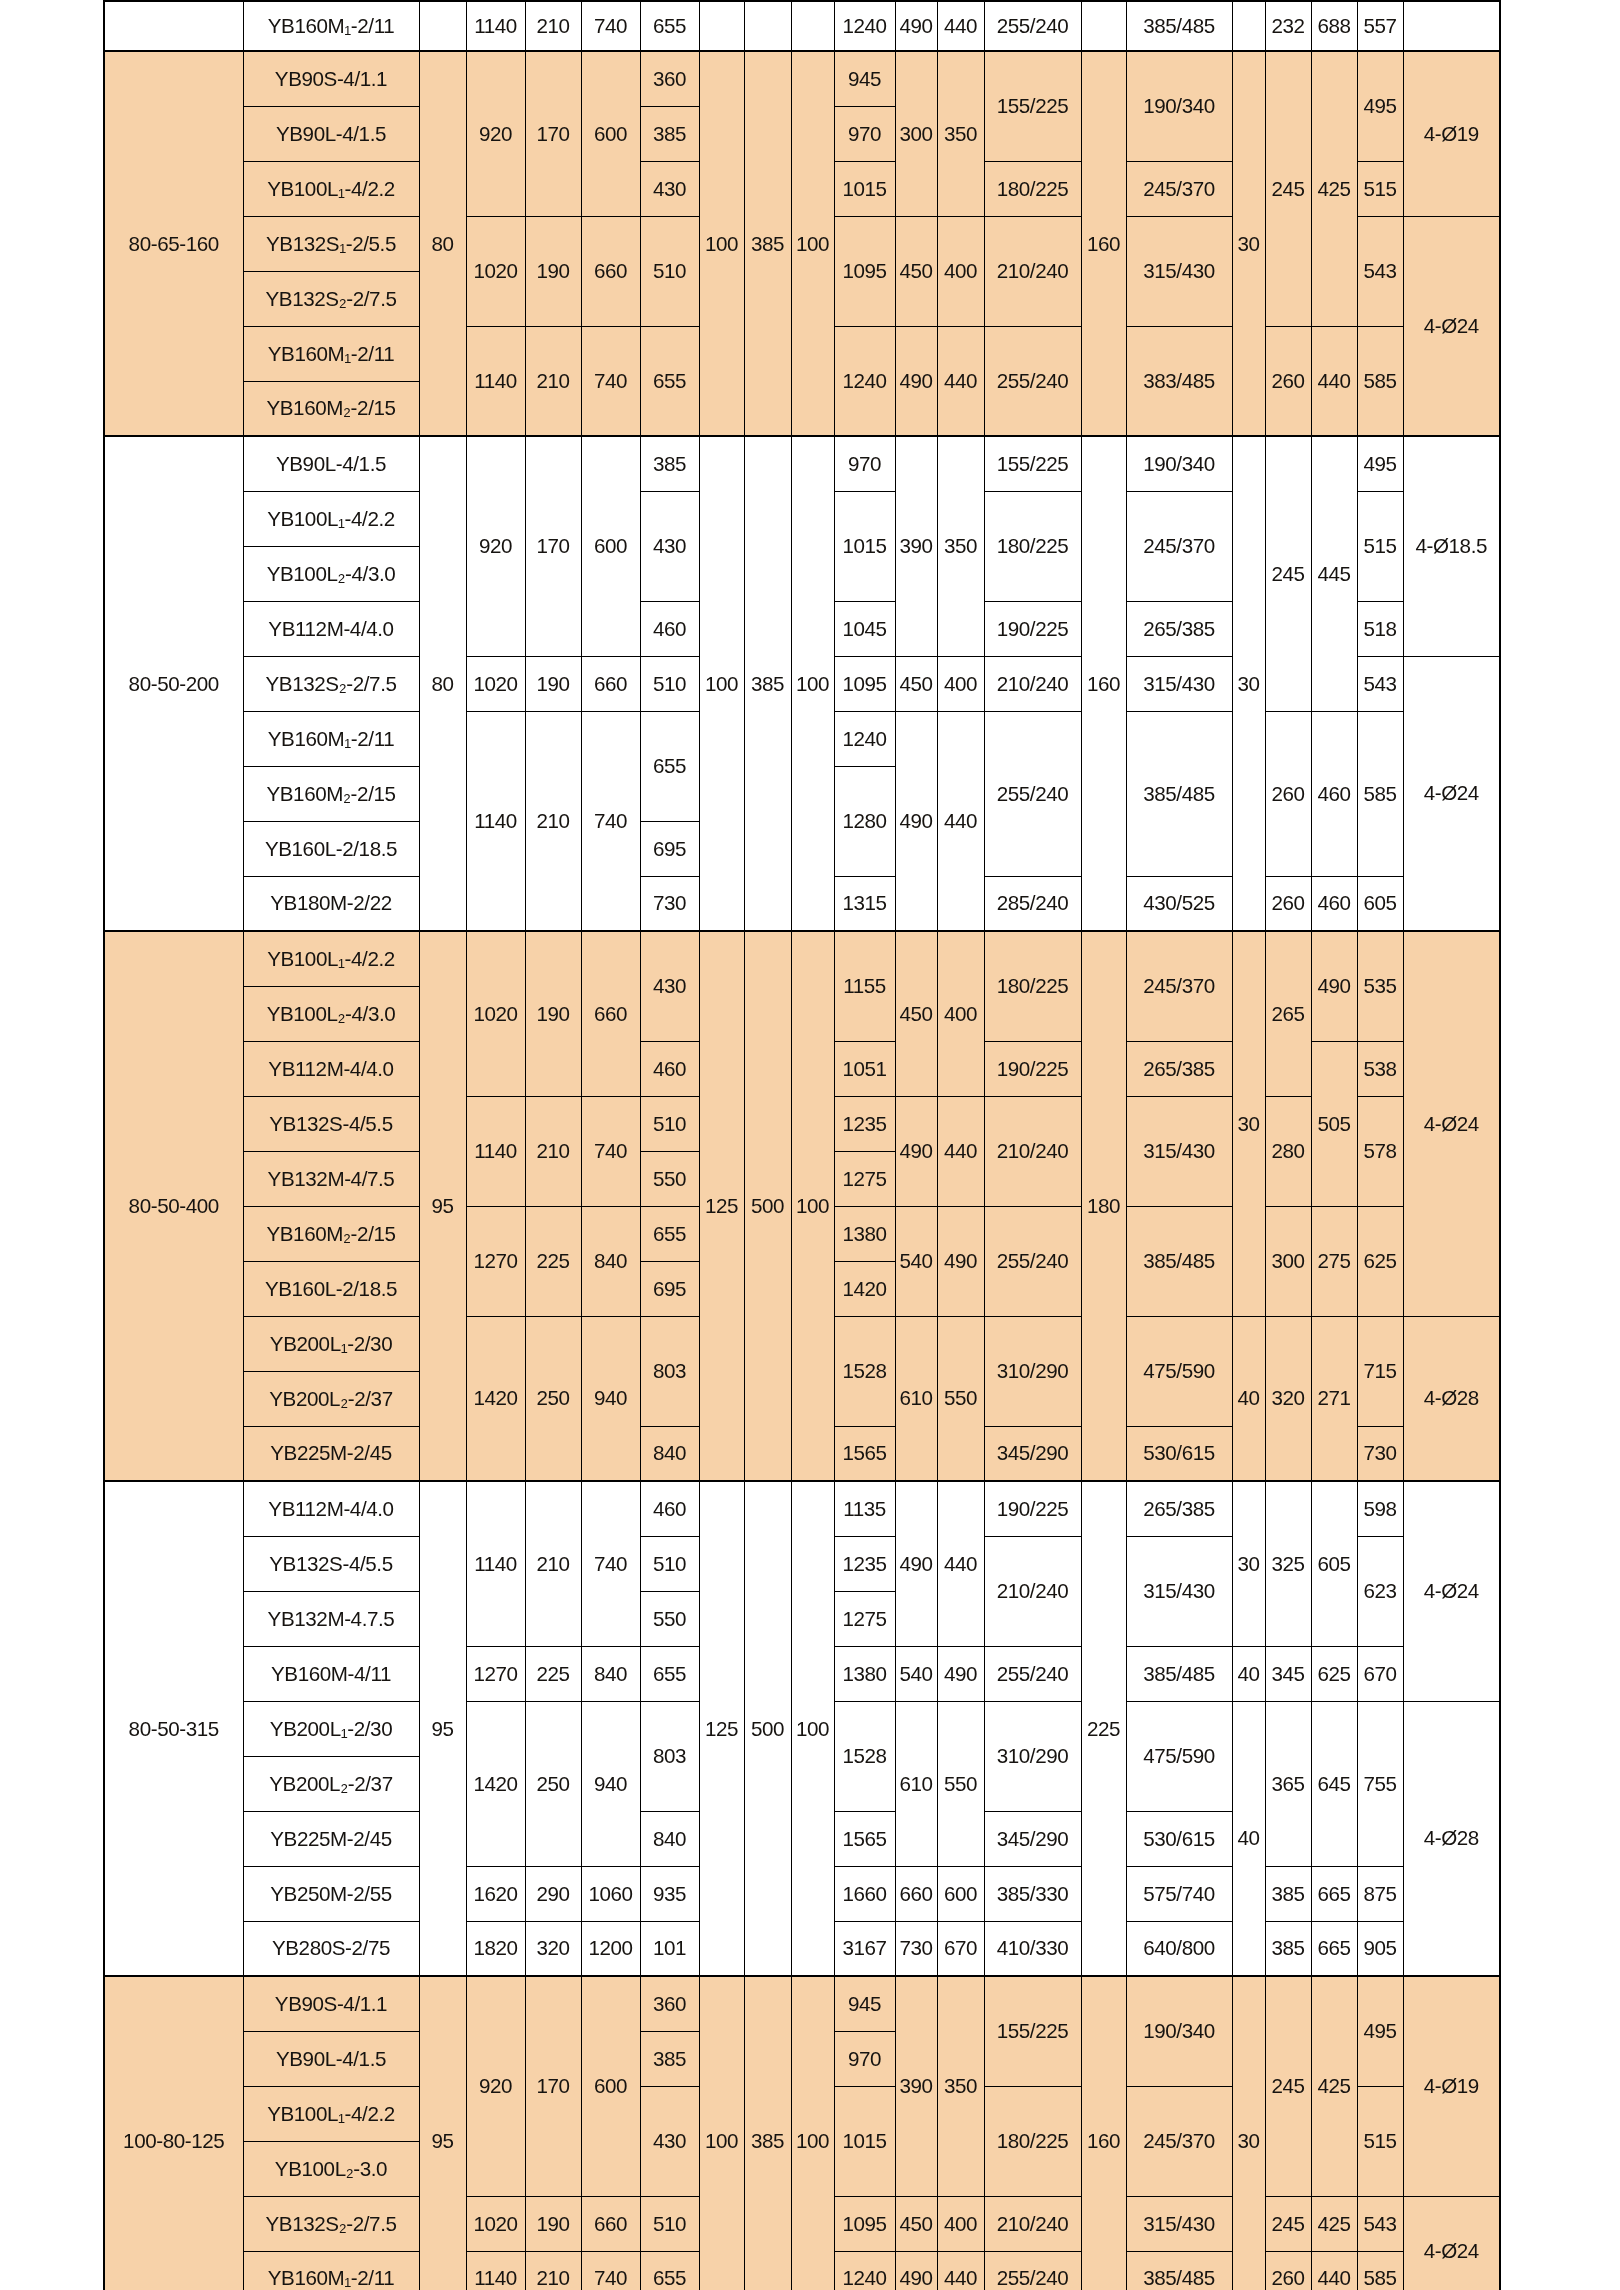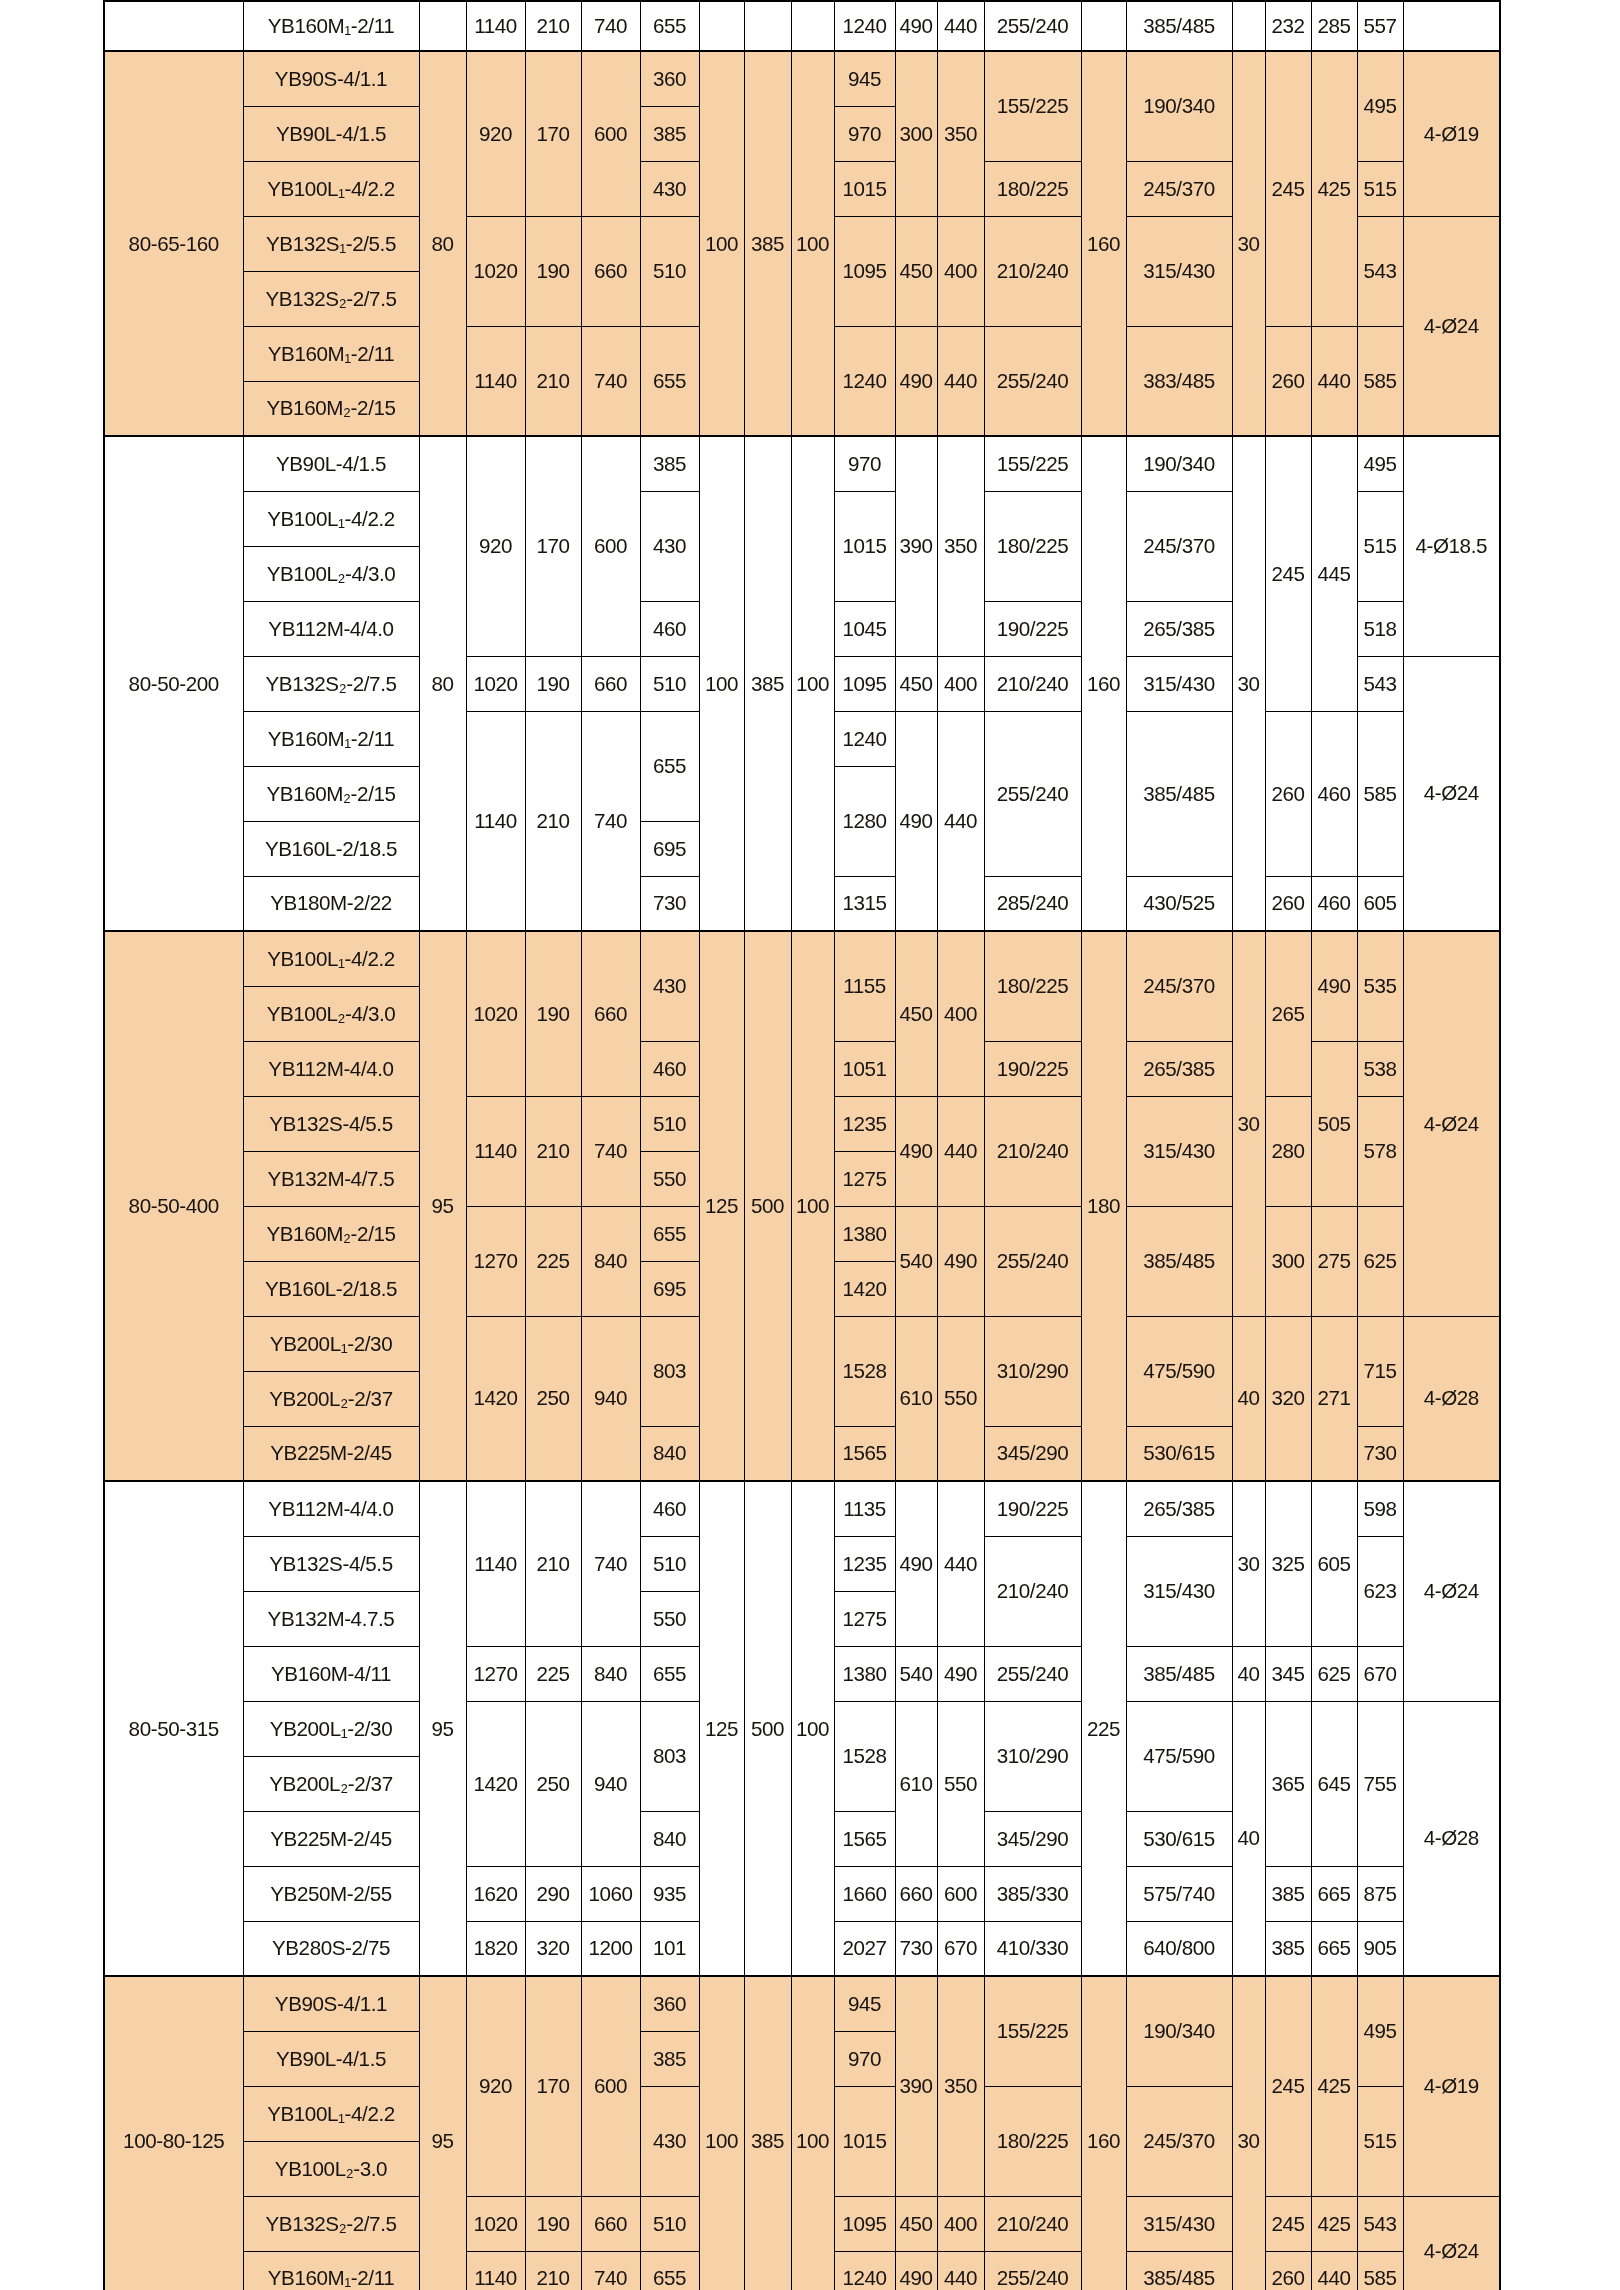--- a/index.html
+++ b/index.html
@@ -62,21 +62,21 @@
           <td></td>
           <td></td>
           <td>1240</td>
           <td>490</td>
           <td>440</td>
           <td>255/240</td>
           <td></td>
           <td>385/485</td>
           <td></td>
           <td>232</td>
-          <td>285</td>
+          <td>688</td>
           <td>557</td>
           <td></td>
         </tr>
         <tr class="o gs">
           <td rowspan="7">80-65-160</td>
           <td>YB90S-4/1.1</td>
           <td rowspan="7">80</td>
           <td rowspan="3">920</td>
           <td rowspan="3">170</td>
           <td rowspan="3">600</td>
@@ -428,21 +428,21 @@
           <td>385</td>
           <td>665</td>
           <td>875</td>
         </tr>
         <tr class="w">
           <td>YB280S-2/75</td>
           <td>1820</td>
           <td>320</td>
           <td>1200</td>
           <td>101</td>
-          <td>2027</td>
+          <td>3167</td>
           <td>730</td>
           <td>670</td>
           <td>410/330</td>
           <td>640/800</td>
           <td>385</td>
           <td>665</td>
           <td>905</td>
         </tr>
         <tr class="o gs">
           <td rowspan="6">100-80-125</td>

